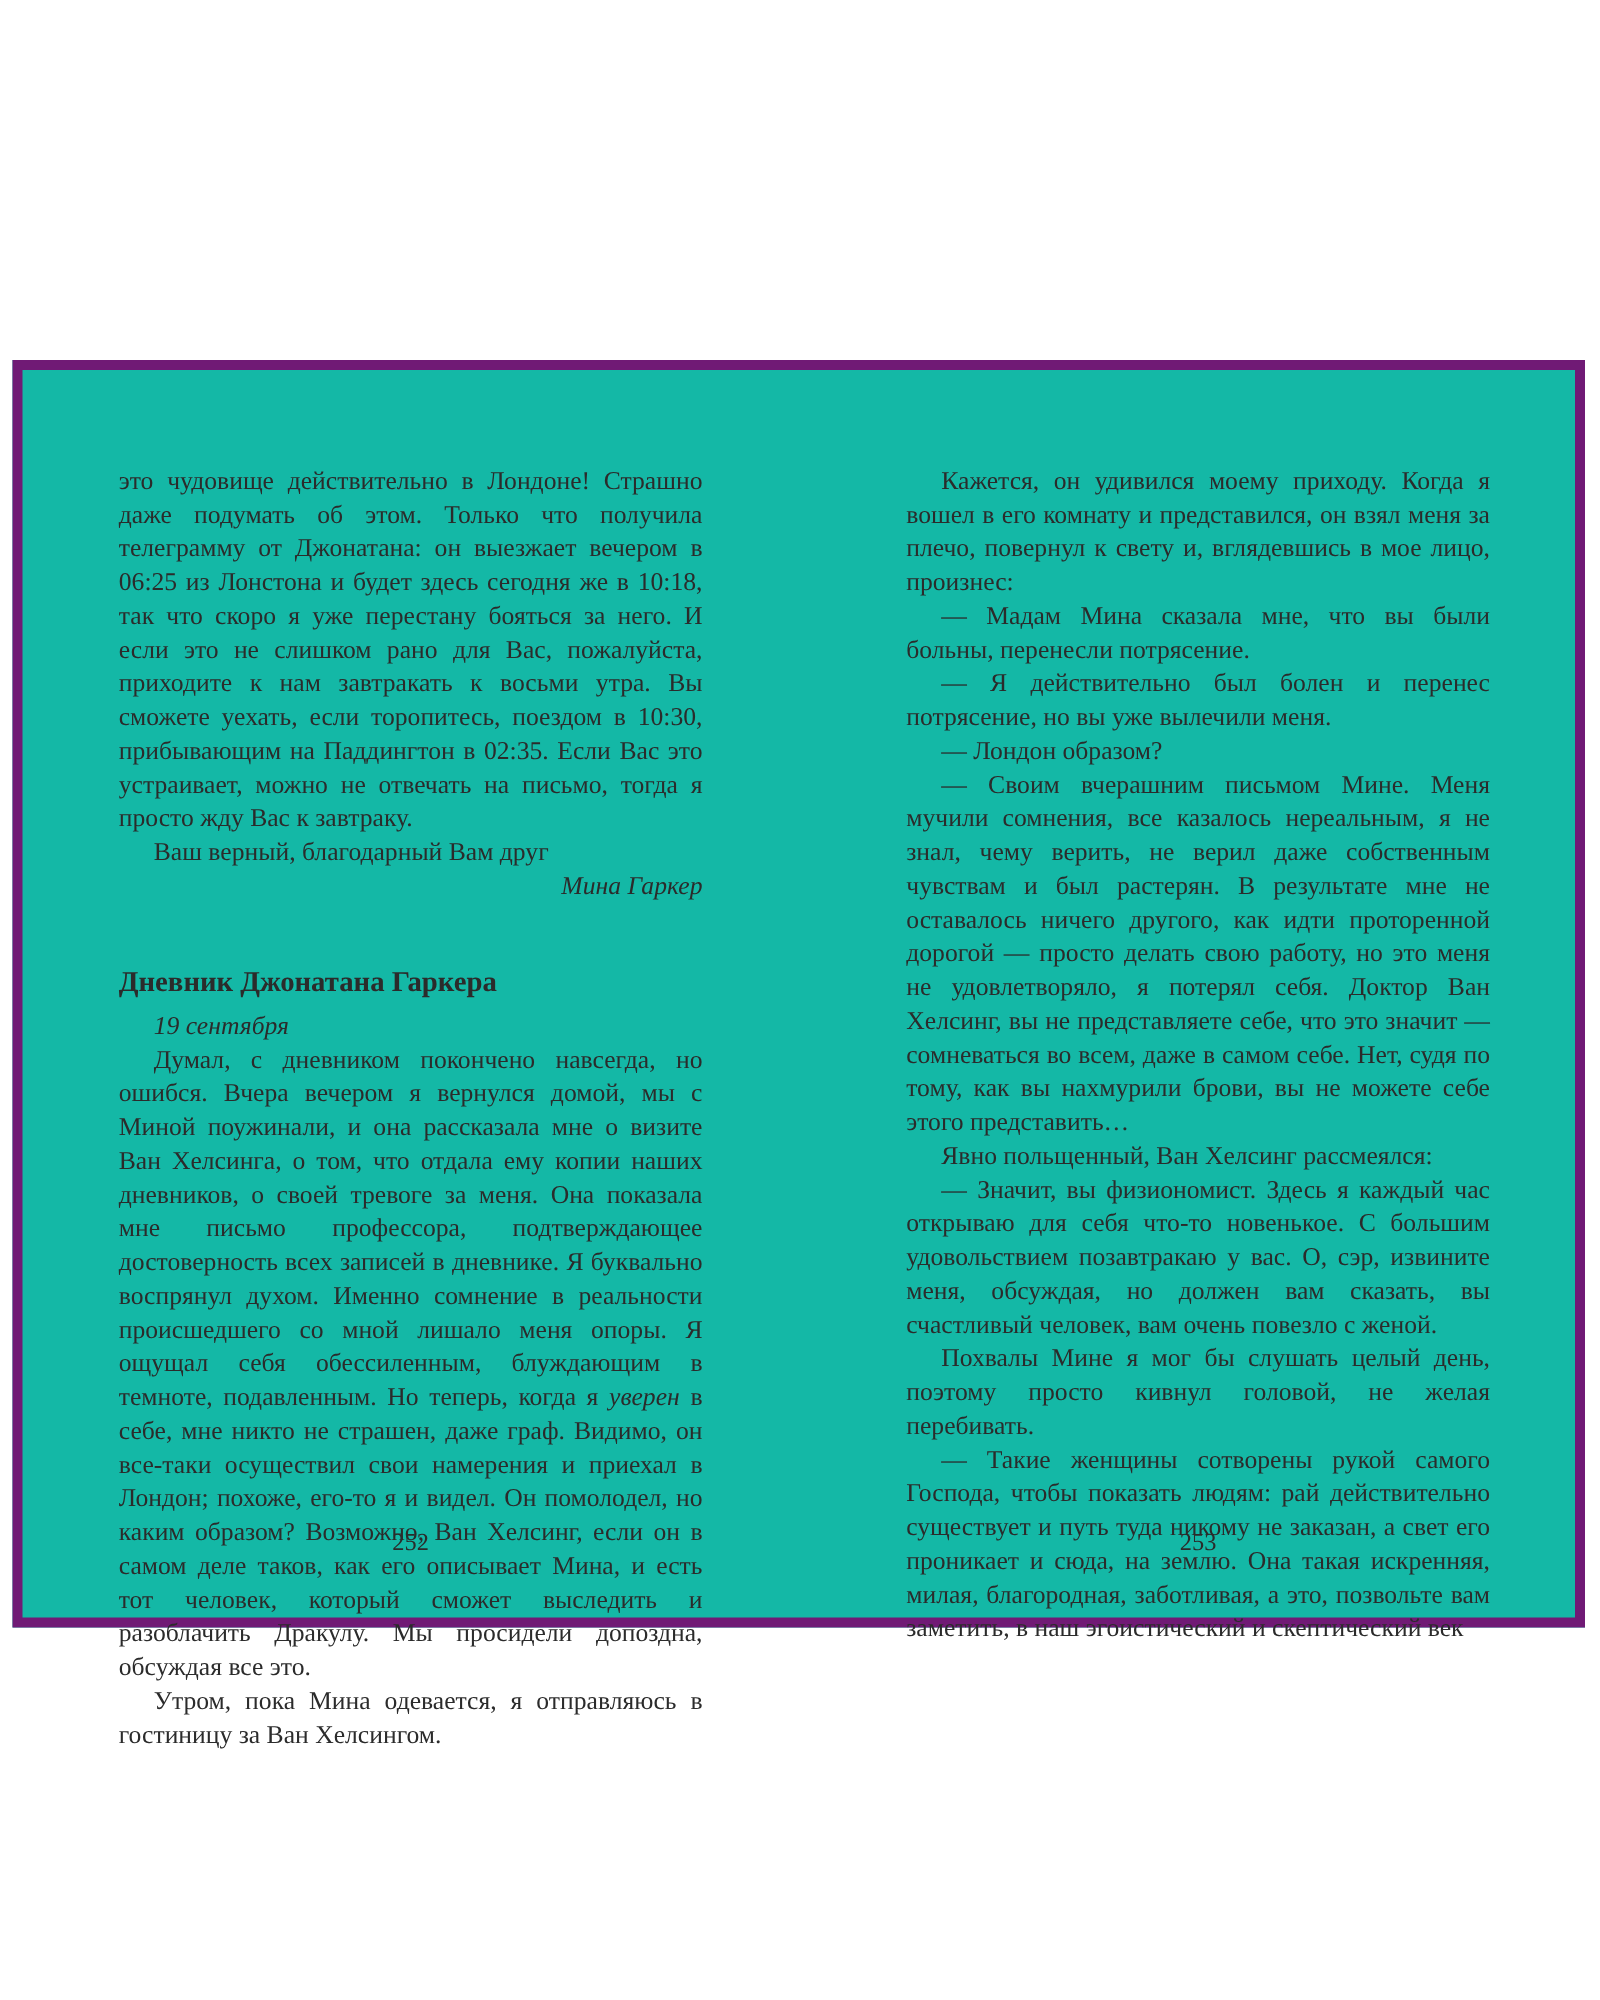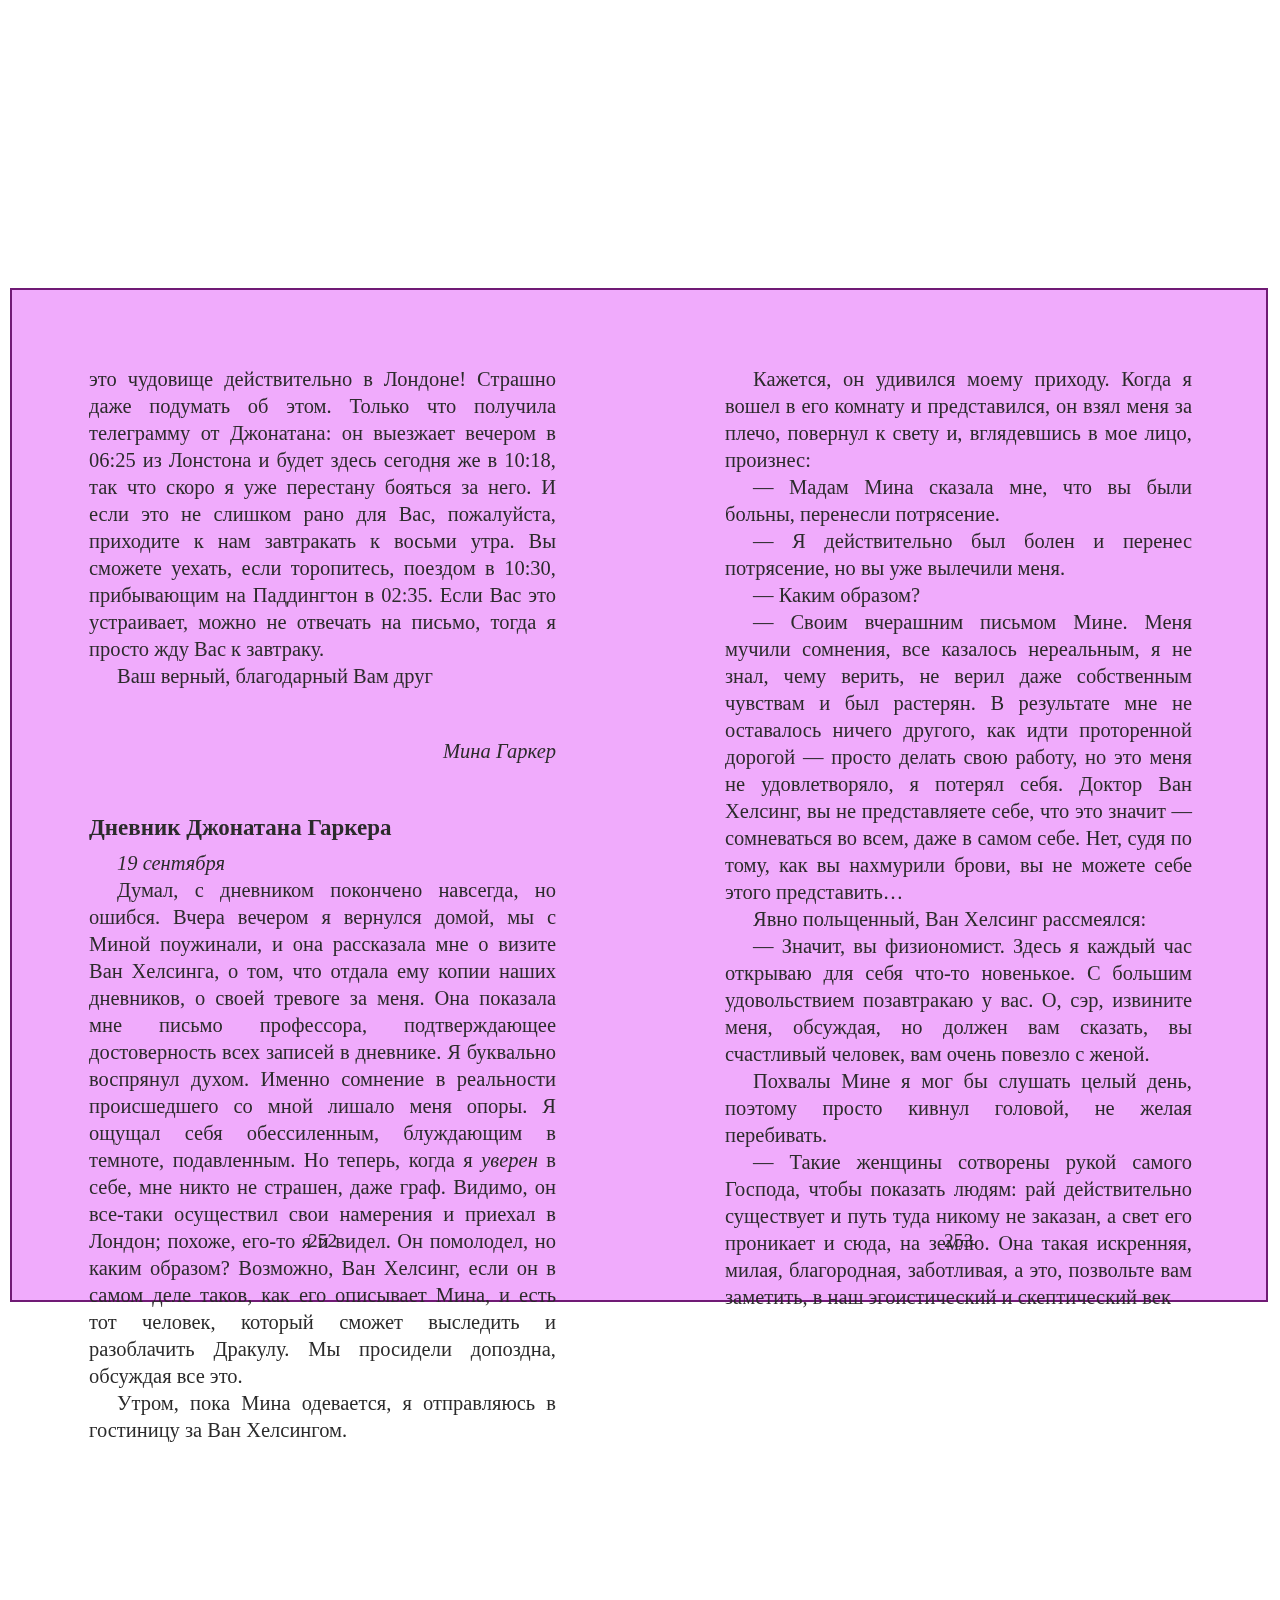--- a/index.html
+++ b/index.html
@@ -9,22 +9,22 @@
     background: #ffffff;
     font-family: "Liberation Serif", serif;
     color: #2b2b2b;
     position: relative;
     overflow: hidden;
   }
   .spread {
     position: absolute;
     left: 10px; top: 288px;
     width: 1258px; height: 1014px;
-    border: 2px solid #701a75;
-    background: #f0abfc;
+    border: 8px solid #701a75;
+    background: #14b8a6;
     display: flex;
   }
   .page { position: relative; width: 50%; height: 100%; }
   .text-col { position: absolute; top: 76px; width: 467px; }
   .page.left  .text-col { left: 77px; }
   .page.right .text-col { left: 86px; }
   .blk {
     margin: 0;
     font-size: 20.5px;
     line-height: 27px;
@@ -33,21 +33,21 @@
   .blk.indent { text-indent: 28px; }
   .blk.heading {
     font-weight: bold;
     font-size: 23px;
     line-height: 27px;
     text-align: left;
     text-indent: 0;
     margin-top: 49px;
     margin-bottom: 9px;
   }
-  .blk.signature { text-align: right; font-style: italic; margin-top: 48px; }
+  .blk.signature { text-align: right; font-style: italic; }
   .blk.date { font-style: italic; }
   .it { font-style: italic; }
   .folio {
     position: absolute;
     bottom: 48px;
     width: 467px;
     text-align: center;
     font-size: 19.5px;
     line-height: 22px;
   }
@@ -68,21 +68,21 @@
         <p class="blk body indent"><span>Думал, с дневником покончено навсегда, но ошибся. Вчера вечером я вернулся домой, мы с Миной поужинали, и она рассказала мне о визите Ван Хелсинга, о том, что отдала ему копии наших дневников, о своей тревоге за меня. Она показала мне письмо профессора, подтверждающее достоверность всех записей в дневнике. Я буквально воспрянул духом. Именно сомнение в реальности происшедшего со мной лишало меня опоры. Я ощущал себя обессиленным, блуждающим в темноте, подавленным. Но теперь, когда я </span><span class="it">уверен</span><span> в себе, мне никто не страшен, даже граф. Видимо, он все-таки осуществил свои намерения и приехал в Лондон; похоже, его-то я и видел. Он помолодел, но каким образом? Возможно, Ван Хелсинг, если он в самом деле таков, как его описывает Мина, и есть тот человек, который сможет выследить и разоблачить Дракулу. Мы просидели допоздна, обсуждая все это.</span></p>
         <p class="blk body indent"><span>Утром, пока Мина одевается, я отправляюсь в гостиницу за Ван Хелсингом.</span></p>
       </div>
     <div class="folio">252</div>
   </section>
   <section class="page right">
     <div class="text-col" id="right-col">
         <p class="blk body indent"><span>Кажется, он удивился моему приходу. Когда я вошел в его комнату и представился, он взял меня за плечо, повернул к свету и, вглядевшись в мое лицо, произнес:</span></p>
         <p class="blk body indent"><span>— Мадам Мина сказала мне, что вы были больны, перенесли потрясение.</span></p>
         <p class="blk body indent"><span>— Я действительно был болен и перенес потрясение, но вы уже вылечили меня.</span></p>
-        <p class="blk body indent"><span>— Каким образом?</span></p>
+        <p class="blk body indent"><span>— Лондон образом?</span></p>
         <p class="blk body indent"><span>— Своим вчерашним письмом Мине. Меня мучили сомнения, все казалось нереальным, я не знал, чему верить, не верил даже собственным чувствам и был растерян. В результате мне не оставалось ничего другого, как идти проторенной дорогой — просто делать свою работу, но это меня не удовлетворяло, я потерял себя. Доктор Ван Хелсинг, вы не представляете себе, что это значит — сомневаться во всем, даже в самом себе. Нет, судя по тому, как вы нахмурили брови, вы не можете себе этого представить…</span></p>
         <p class="blk body indent"><span>Явно польщенный, Ван Хелсинг рассмеялся:</span></p>
         <p class="blk body indent"><span>— Значит, вы физиономист. Здесь я каждый час открываю для себя что-то новенькое. С большим удовольствием позавтракаю у вас. О, сэр, извините меня, обсуждая, но должен вам сказать, вы счастливый человек, вам очень повезло с женой.</span></p>
         <p class="blk body indent"><span>Похвалы Мине я мог бы слушать целый день, поэтому просто кивнул головой, не желая перебивать.</span></p>
         <p class="blk body indent"><span>— Такие женщины сотворены рукой самого Господа, чтобы показать людям: рай действительно существует и путь туда никому не заказан, а свет его проникает и сюда, на землю. Она такая искренняя, милая, благородная, заботливая, а это, позвольте вам заметить, в наш эгоистический и скептический век</span></p>
       </div>
     <div class="folio">253</div>
   </section>
 </div>
 

